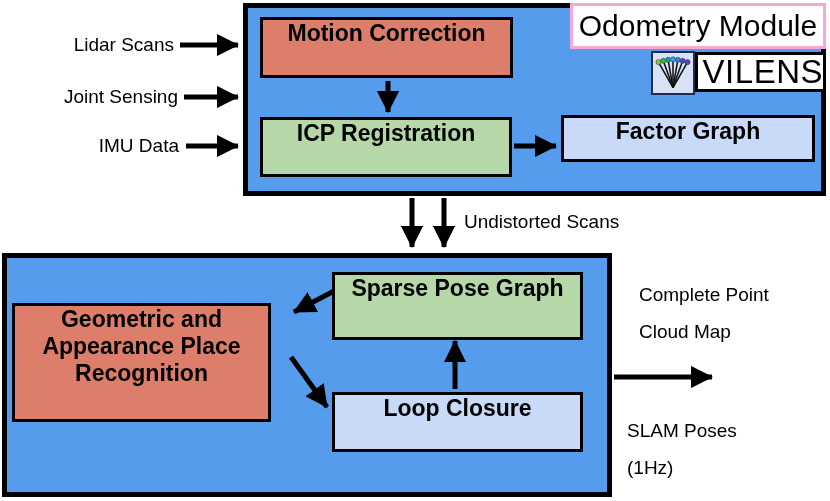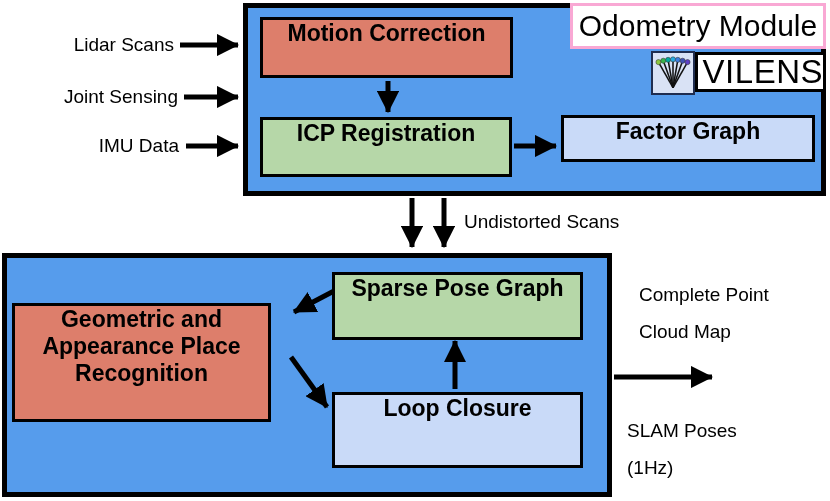--- a/index.html
+++ b/index.html
@@ -92,21 +92,21 @@
 
 
   <div class="block red" style="left:12px;top:303px;width:259px;height:119px;">
     <span>Geometric and
 Appearance Place
 Recognition</span>
   </div>
   <div class="block green" style="left:332px;top:272px;width:251px;height:68px;">
     <span>Sparse Pose Graph</span>
   </div>
-  <div class="block lavender" style="left:332px;top:392px;width:251px;height:76px;">
+  <div class="block lavender" style="left:332px;top:392px;width:251px;height:60px;">
     <span>Loop Closure</span>
   </div>
 
   <div class="outlabel right-align" style="left:19px;top:27px;width:155px;">Lidar Scans</div>
   <div class="outlabel right-align" style="left:24px;top:128px;width:155px;">IMU Data</div>
   <div class="outlabel right-align" style="left:10px;top:79px;width:168px;">Joint Sensing</div>
 
   <div class="outlabel" style="left:464px;top:204px;text-align:right;">Undistorted Scans</div>
 
   <div class="outlabel" style="left:627px;top:276px;line-height:37px;margin-left:12px;">Complete Point

